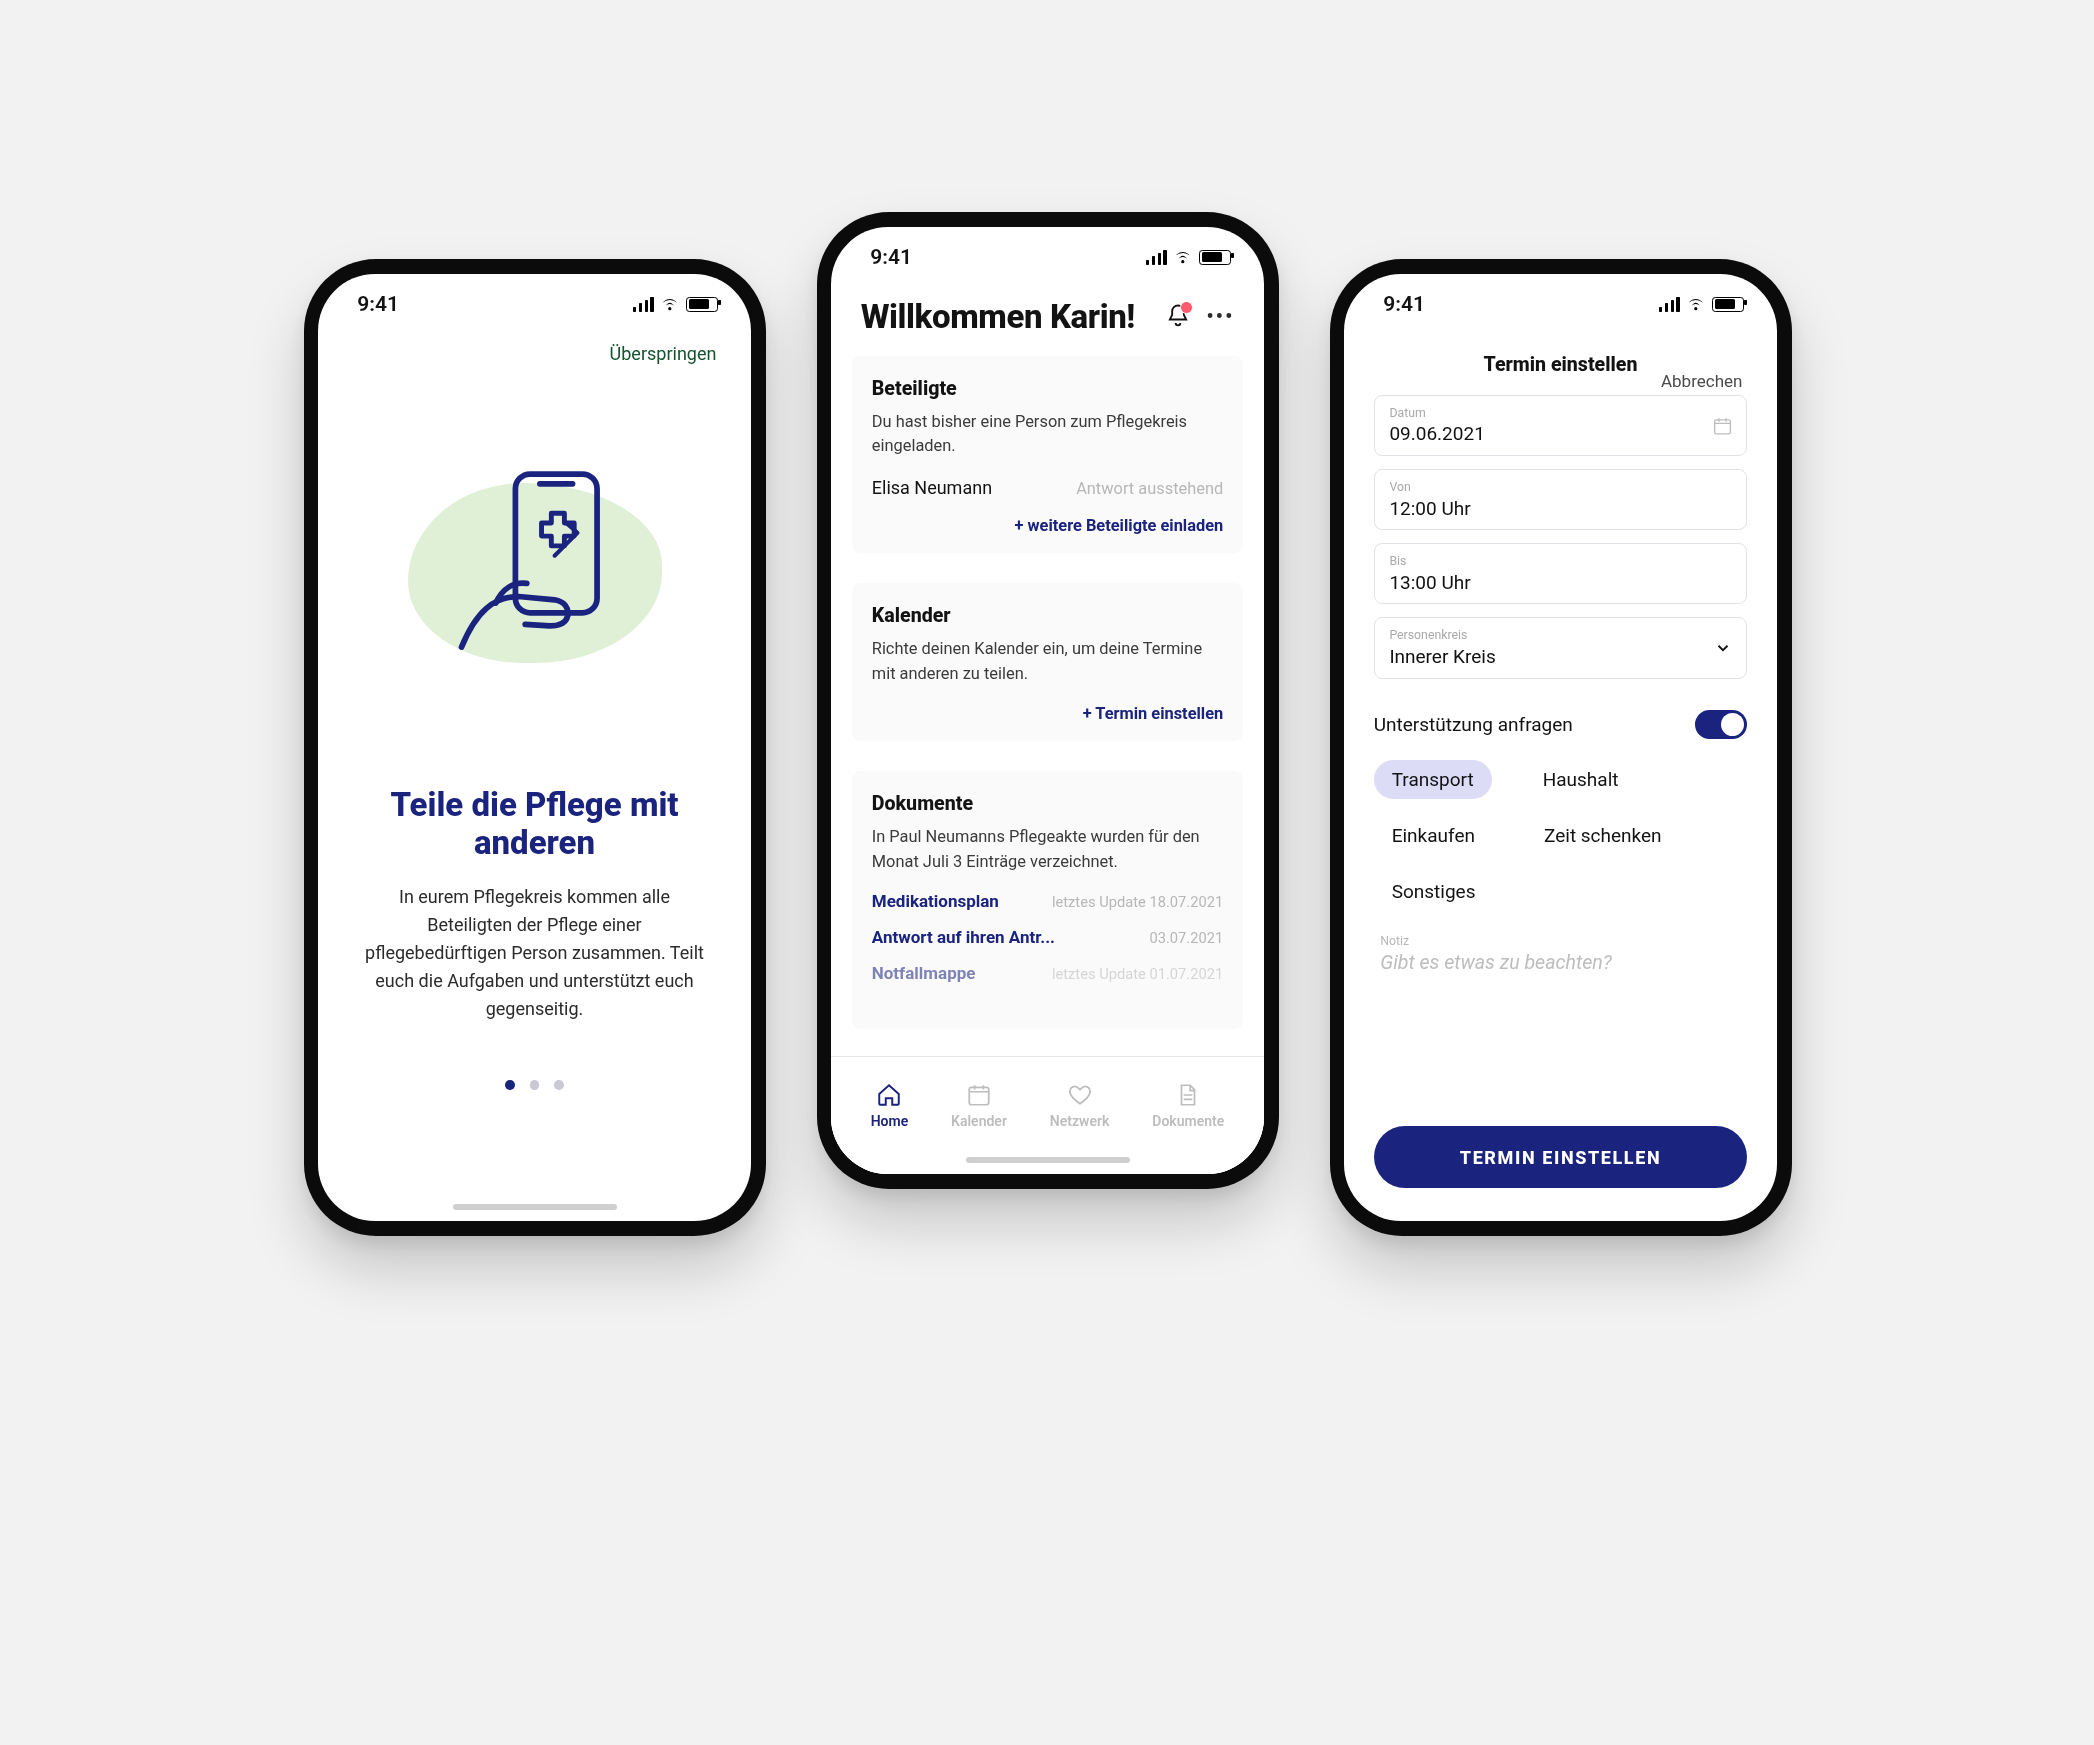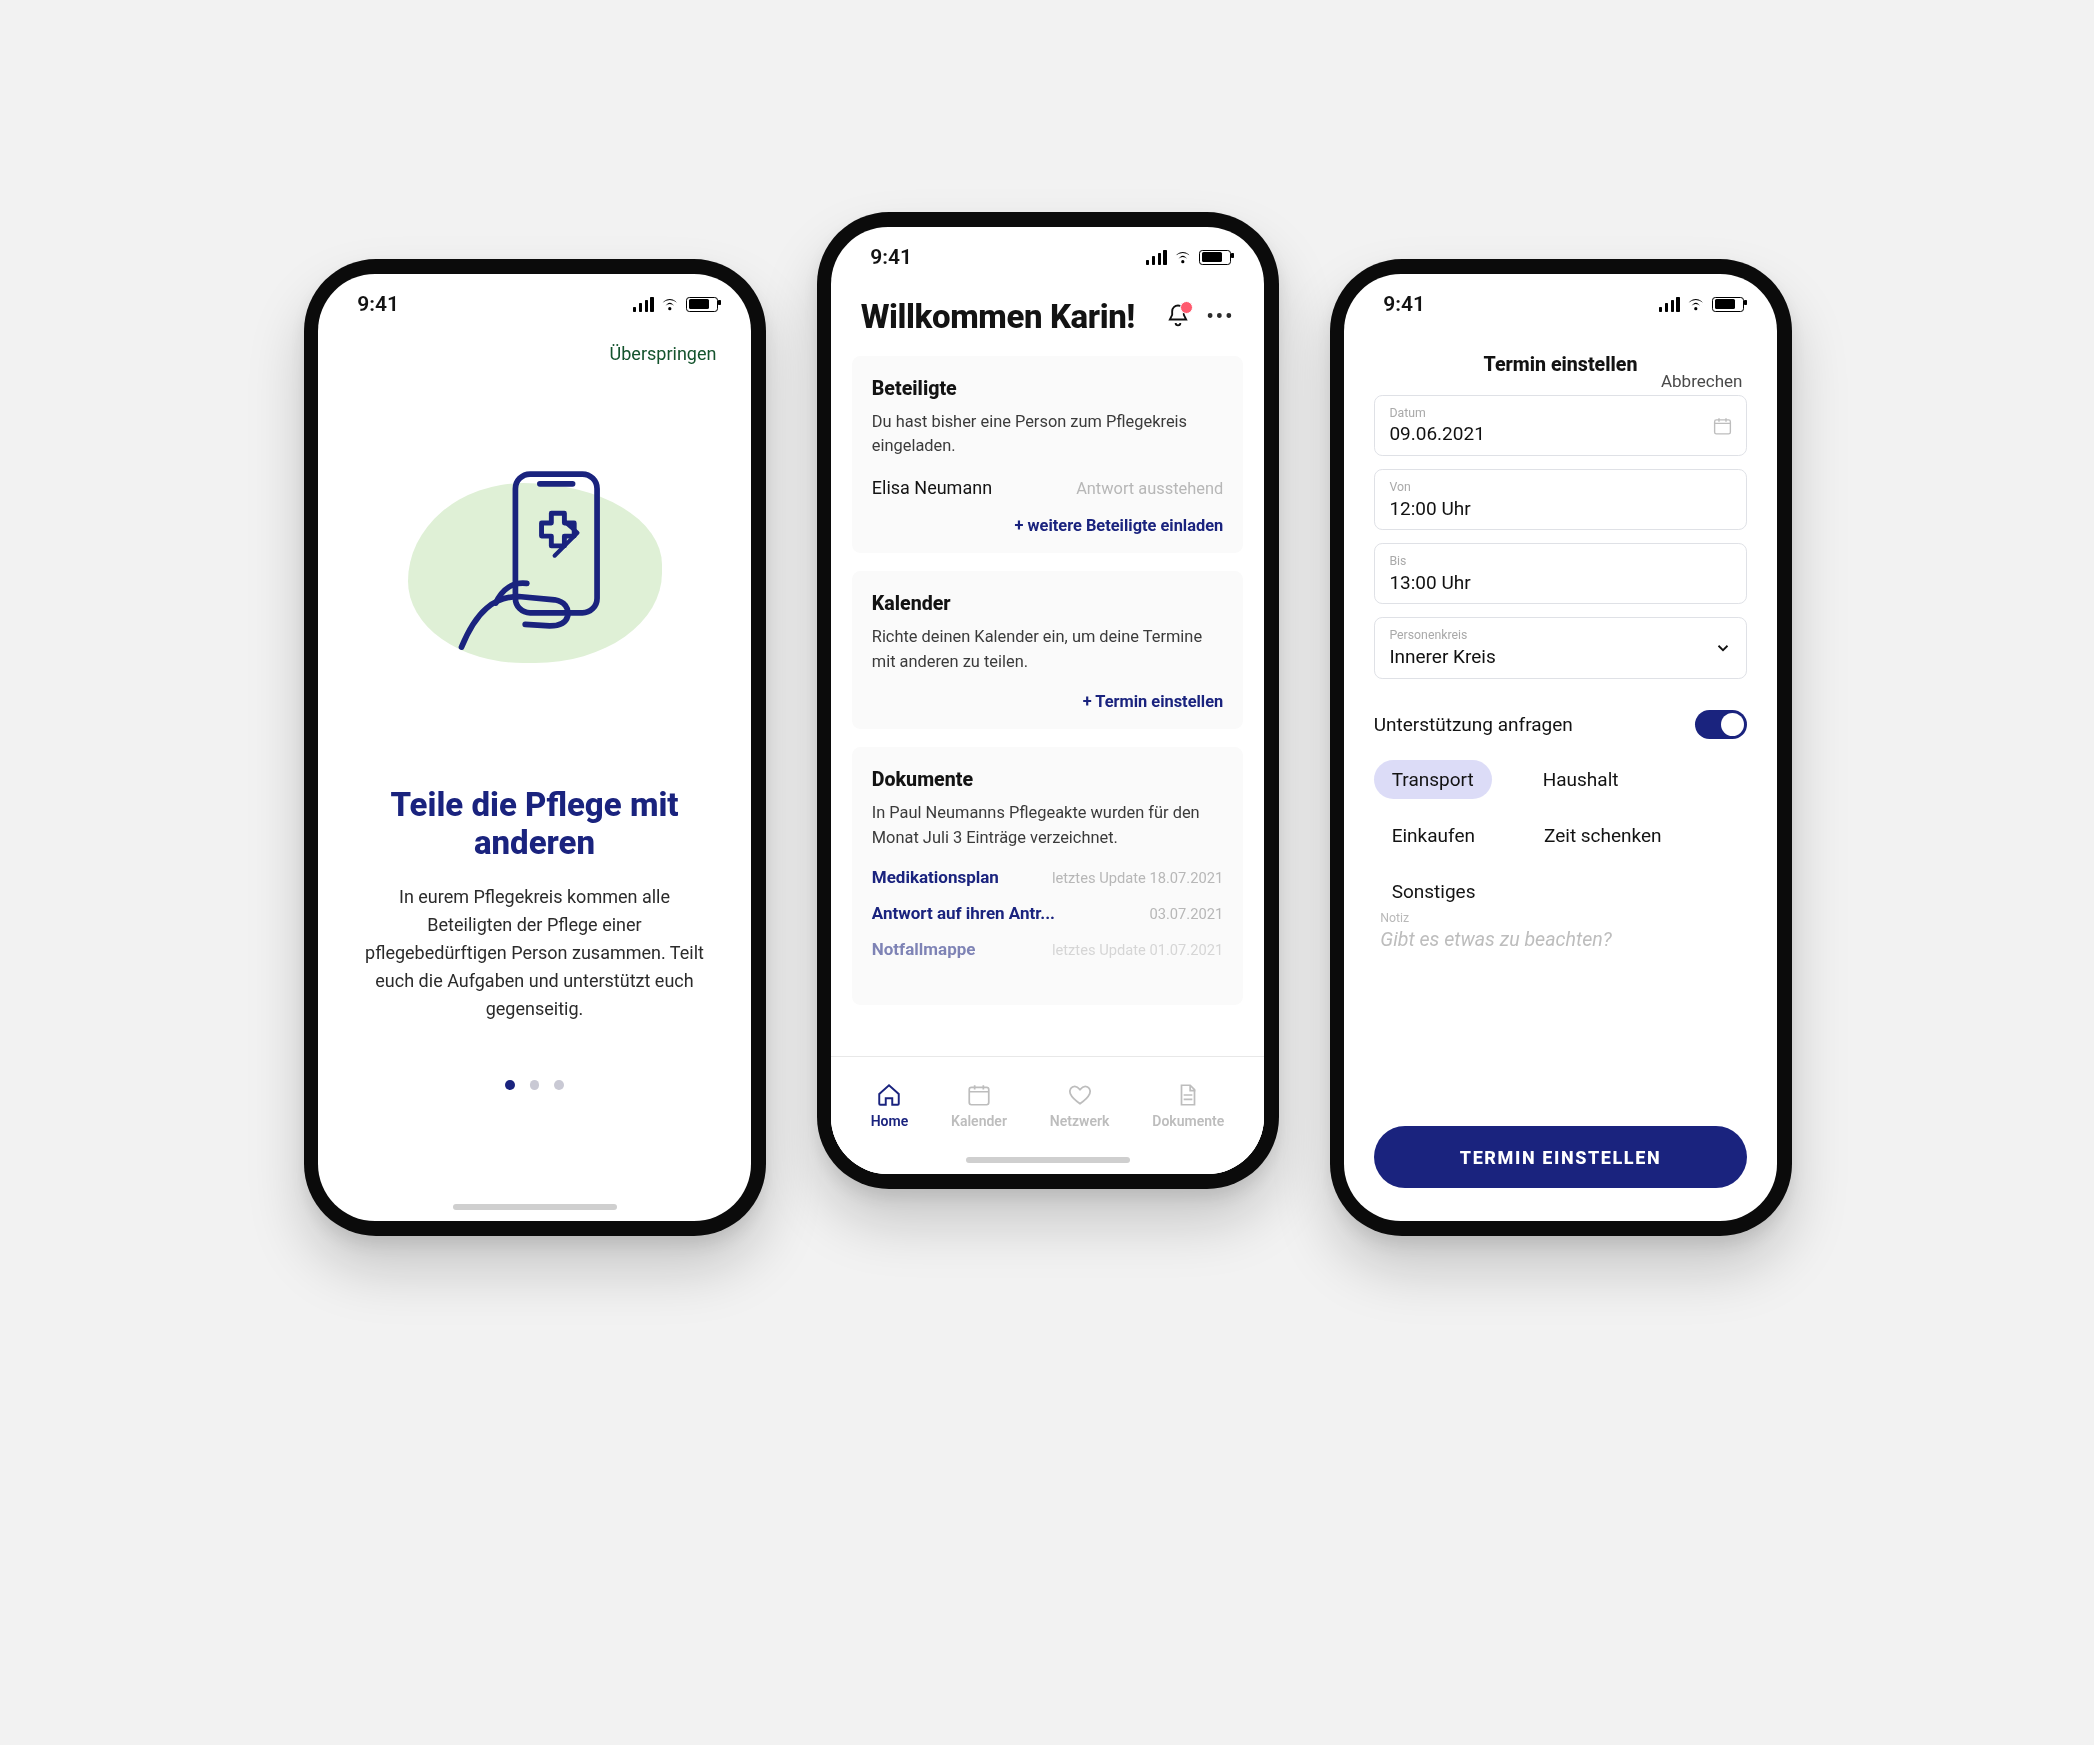--- a/index.html
+++ b/index.html
@@ -77,21 +77,21 @@
   .home-ind{position:absolute;bottom:11.5px;left:50%;transform:translateX(-50%);width:164px;height:5.7px;border-radius:4.1px;background:#cfcfcf;}
 
   
   .ph2 .content{padding:0;}
   .ph2 .top{display:flex;align-items:flex-start;justify-content:space-between;padding:9.8px 29.5px 0 29.5px;}
   .welcome{font-size:33px;font-weight:800;letter-spacing:-0.4px;}
   .top-icons{display:flex;align-items:center;gap:14.7px;margin-top:4.9px;}
   .bell{position:relative;width:28px;height:28px;}
   .bell .badge{position:absolute;top:-1.6px;right:-1.6px;width:11.5px;height:11.5px;background:#ff5a6e;border:1.6px solid #fff;border-radius:50%;}
   .more{font-size:23px;letter-spacing:1.6px;color:#2b2b2b;line-height:1;}
-  .cards{padding:19.6px 21px 0;display:flex;flex-direction:column;gap:18px;}
+  .cards{padding:19.6px 21px 0;display:flex;flex-direction:column;gap:30px;}
   .card{background:var(--card);border-radius:8.2px;padding:21px 19.6px 18px;}
   .card h3{margin:0 0 9.8px;font-size:19.6px;font-weight:800;}
   .card p{margin:0;font-size:16.4px;color:#3b3b3b;line-height:1.5;}
   .row{display:flex;justify-content:space-between;align-items:baseline;}
   .pending{color:#b7b7b7;font-size:16.4px;}
   .card-link{display:block;text-align:right;color:var(--navy);font-weight:700;font-size:16.4px;margin-top:18px;}
   .doc-row{display:flex;justify-content:space-between;align-items:flex-end;margin-top:16.4px;}
   .doc-name{color:var(--navy);font-weight:700;font-size:17px;}
   .doc-meta{color:#b7b7b7;font-size:14.7px;}
   .docs-fade{position:absolute;left:0;right:0;bottom:0;height:139px;
@@ -114,21 +114,21 @@
   .field .chev{position:absolute;right:14.7px;top:50%;transform:translateY(-50%);}
 
   .toggle-row{display:flex;justify-content:space-between;align-items:center;margin-top:31px;font-size:19px;}
   .toggle{width:52px;height:29.5px;background:var(--navy);border-radius:16.4px;position:relative;}
   .toggle i{position:absolute;right:3.3px;top:3.3px;width:23px;height:23px;border-radius:50%;background:#fff;}
 
   .chips{display:flex;flex-wrap:wrap;gap:16.4px 33px;margin-top:21px;font-size:19px;}
   .chip{padding:8.2px 18px;border-radius:19.6px;}
   .chip.active{background:var(--lav);}
 
-  .note{border:0;}
+  .note{border:0;margin-top:23px;}
   .note .lbl{font-size:12.3px;color:#b9b9b9;padding-left:6.5px;}
   .note .ph{font-size:19.6px;color:#bdbdbd;font-style:italic;padding:3.3px 6.5px 0;}
 
   .cta{margin-top:auto;}
   .cta-btn{margin:29.5px 0 33px;background:var(--navy);color:#fff;border-radius:33px;height:62px;display:flex;align-items:center;justify-content:center;
     font-size:18px;font-weight:800;letter-spacing:1.6px;}
 
   .phone.ph2{margin-top:-47px;}
 
 </style>

